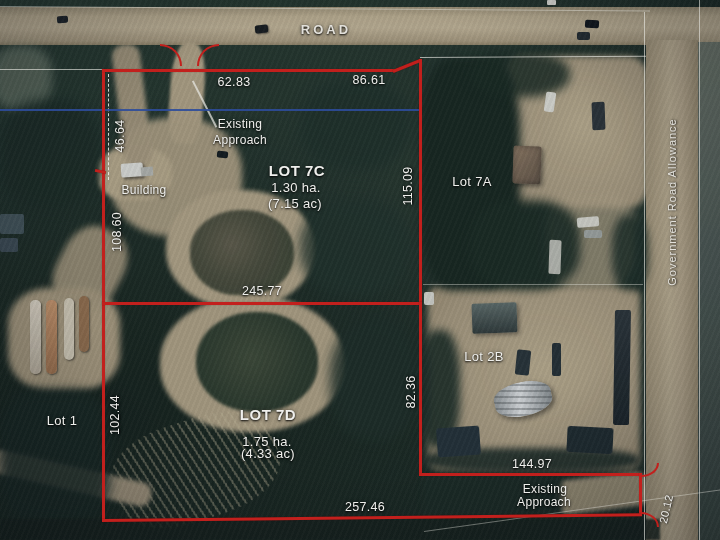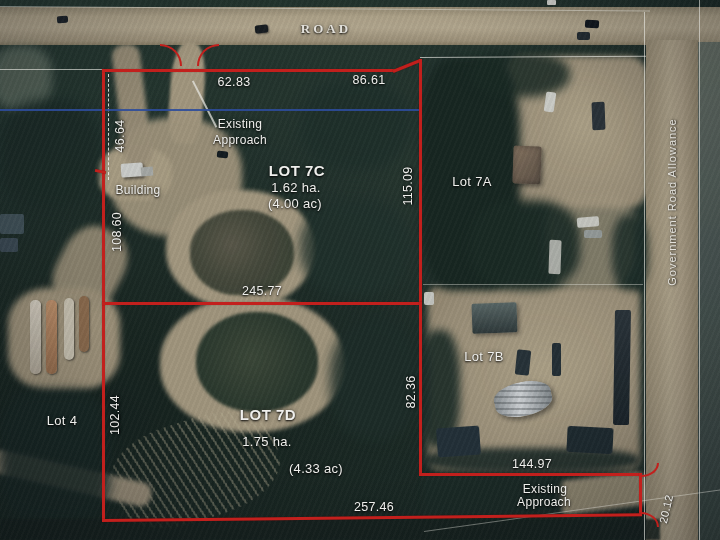--- a/index.html
+++ b/index.html
@@ -134,46 +134,46 @@
   <div class="rline" style="left:419px;top:302px;width:3px;height:174px;"></div>
   <div class="rline" style="left:419px;top:473px;width:221px;height:3px;"></div>
   <div class="rline" style="left:639px;top:473px;width:3px;height:42px;"></div>
   <div class="rline" style="left:102px;top:519px;width:540px;height:3px;transform:rotate(-.6deg);transform-origin:left center;"></div>
   <div class="rline" style="left:95px;top:170px;width:11px;height:2.5px;transform:rotate(12deg);"></div>
   <div class="rarc" style="left:160px;top:44px;width:20px;height:20px;border-top:2.5px solid #c2201d;border-right:2.5px solid #c2201d;border-top-right-radius:100%;"></div>
   <div class="rarc" style="left:197px;top:44px;width:20px;height:20px;border-top:2.5px solid #c2201d;border-left:2.5px solid #c2201d;border-top-left-radius:100%;"></div>
   <div class="rarc" style="left:641px;top:463px;width:16px;height:12px;border-bottom:2.5px solid #c2201d;border-right:2.5px solid #c2201d;border-bottom-right-radius:100%;"></div>
   <div class="rarc" style="left:641px;top:512px;width:16px;height:13px;border-top:2.5px solid #c2201d;border-right:2.5px solid #c2201d;border-top-right-radius:100%;"></div>
 
-  <span class="lbl" style="left:326px;top:29px;font-size:13px;font-weight:600;letter-spacing:3px;color:#e2e0da;font-family:Liberation Serif, serif;">ROAD</span>
+  <span class="lbl" style="left:326px;top:29px;font-size:13px;font-weight:600;letter-spacing:3px;color:#e2e0da;">ROAD</span>
   <span class="vlbl" style="left:672px;top:202px;font-size:11px;letter-spacing:1px;opacity:.85;">Government Road Allowance</span>
 
   <span class="lbl" style="left:234px;top:82px;">62.83</span>
   <span class="lbl" style="left:369px;top:80px;">86.61</span>
   <span class="vlbl" style="left:120px;top:136px;">46.64</span>
   <span class="vlbl" style="left:117px;top:232px;">108.60</span>
   <span class="vlbl" style="left:408px;top:186px;">115.09</span>
   <span class="lbl" style="left:262px;top:291px;">245.77</span>
   <span class="vlbl" style="left:115px;top:415px;">102.44</span>
   <span class="vlbl" style="left:411px;top:392px;">82.36</span>
   <span class="lbl" style="left:532px;top:464px;">144.97</span>
-  <span class="lbl" style="left:374px;top:507px;">257.46</span>
+  <span class="lbl" style="left:365px;top:507px;">257.46</span>
   <span class="vlbl" style="left:666px;top:509px;font-size:11px;transform:translate(-50%,-50%) rotate(-77deg);">20.12</span>
 
   <span class="lbl lot-title" style="left:297px;top:170px;">LOT 7C</span>
-  <span class="lbl lot-sub" style="left:296px;top:187px;">1.62 ha.</span>
-  <span class="lbl lot-sub" style="left:295px;top:203px;">(4.00 ac)</span>
+  <span class="lbl lot-sub" style="left:296px;top:187px;">1.30 ha.</span>
+  <span class="lbl lot-sub" style="left:295px;top:203px;">(7.15 ac)</span>
 
   <span class="lbl lot-title" style="left:268px;top:414px;">LOT 7D</span>
   <span class="lbl lot-sub" style="left:267px;top:441px;">1.75 ha.</span>
-  <span class="lbl lot-sub" style="left:268px;top:468px;margin-left:48px;">(4.33 ac)</span>
+  <span class="lbl lot-sub" style="left:268px;top:453px;">(4.33 ac)</span>
 
   <span class="lbl" style="left:472px;top:181px;font-size:13px;">Lot 7A</span>
-  <span class="lbl" style="left:484px;top:356px;font-size:13px;">Lot 7B</span>
-  <span class="lbl" style="left:62px;top:420px;font-size:13px;">Lot 4</span>
+  <span class="lbl" style="left:484px;top:356px;font-size:13px;">Lot 2B</span>
+  <span class="lbl" style="left:62px;top:420px;font-size:13px;">Lot 1</span>
 
-  <span class="lbl small-lbl" style="left:138px;top:190px;">Building</span>
+  <span class="lbl small-lbl" style="left:144px;top:190px;">Building</span>
   <span class="lbl small-lbl" style="left:240px;top:124px;">Existing</span>
   <span class="lbl small-lbl" style="left:240px;top:140px;">Approach</span>
   <span class="lbl small-lbl" style="left:545px;top:489px;">Existing</span>
   <span class="lbl small-lbl" style="left:544px;top:502px;">Approach</span>
 
 </div>
 
 </body></html>

